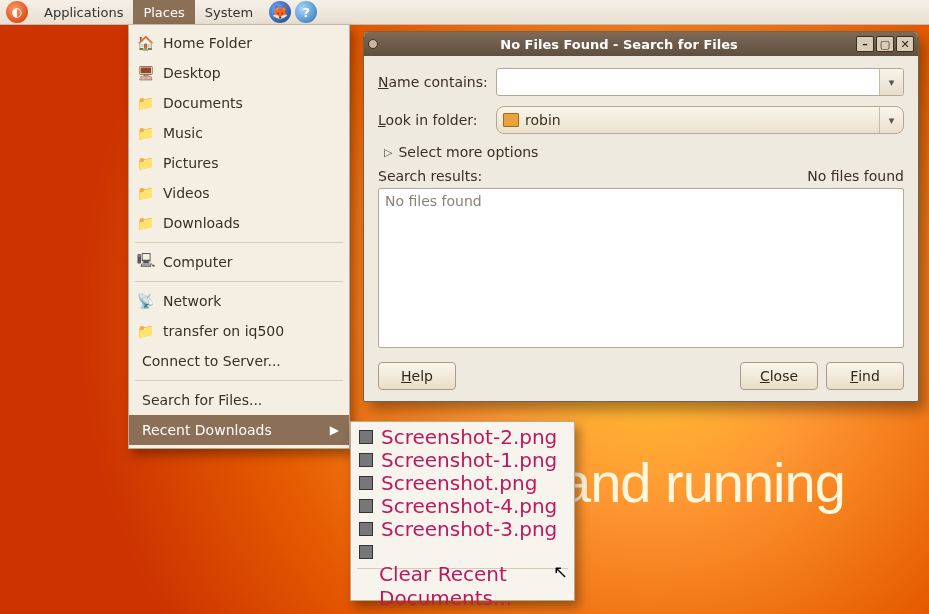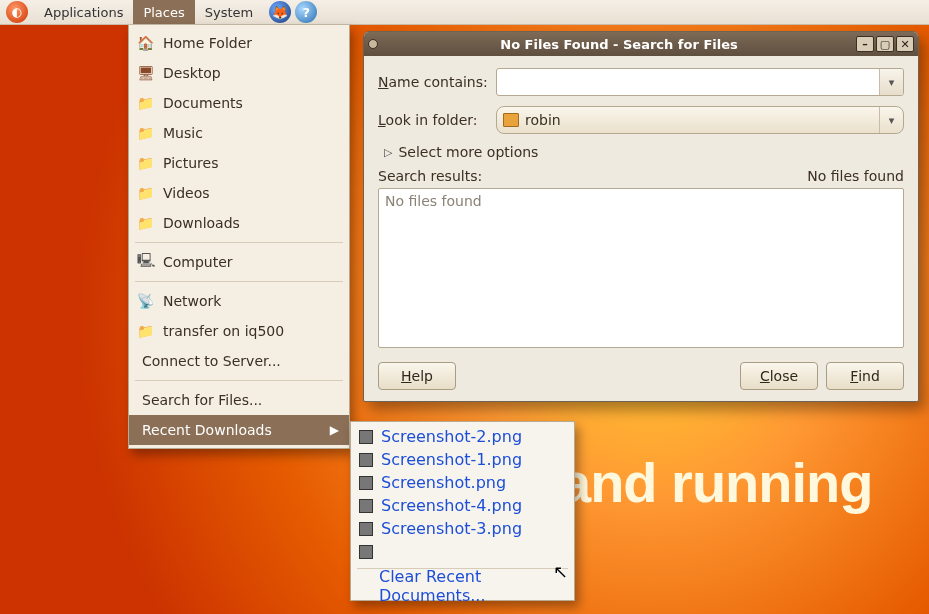--- a/index.html
+++ b/index.html
@@ -6,21 +6,21 @@
 body { width: 929px; height: 614px; overflow: hidden; position: relative; background: #fff; }
 
 
 .desktop {
   position: absolute; left: 0; top: 25px; right: 0; bottom: 0;
   background: radial-gradient(circle at 70% 50%, #ffcc33 0%, #ff9933 25%, #e65c00 55%, #cc3300 80%);
   z-index: 0;
 }
 .desktop-text {
   position: absolute; left: 560px; top: 425px; color: #fff8dc;
-  font-size: 56px; font-weight: bold; font-family: sans-serif; letter-spacing: -1px;
+  font-size: 56px; font-weight: normal; font-family: sans-serif; letter-spacing: -1px;
 }
 
 
 .panel {
   position: absolute; left: 0; top: 0; right: 0; height: 25px;
   background: linear-gradient(#f5efe7, #e9e0d2);
   border-bottom: 1px solid #c8bca8;
   display: flex; align-items: stretch; font-size: 13px; color: #333;
   z-index: 10;
 }
@@ -50,21 +50,21 @@
 .ic.folder { color:#c99a4a; }
 .ic.desk { color:#8a4a2a; }
 .ic.comp { color:#555; }
 .ic.net { color:#a07c4a; }
 
 
 .recent-menu {
   position: absolute; left: 350px; top: 421px; width: 225px;
   background: #f7f4ee; border: 1px solid #b8aa90;
   box-shadow: 4px 6px 10px rgba(0,0,0,.35);
-  z-index: 31; font-size: 16px; color: #1d4ed8; padding: 3px 0;
+  z-index: 31; font-size: 20px; color: #be185d; padding: 3px 0;
 }
 .recent-menu .item { display:flex; align-items:center; height:23px; padding: 0 10px 0 8px; }
 .recent-menu .item .thumb { width:14px; height:14px; margin-right:8px; background:#777; border:1px solid #333; }
 .recent-menu .sep { height:1px; background:#d6ccb8; margin:5px 6px; }
 .recent-menu .item.indent { padding-left: 28px; }
 
 
 .cursor { position:absolute; left:553px; top:561px; z-index:40; font-size:18px; color:#000; text-shadow:1px 1px 0 #fff; }
 
 

